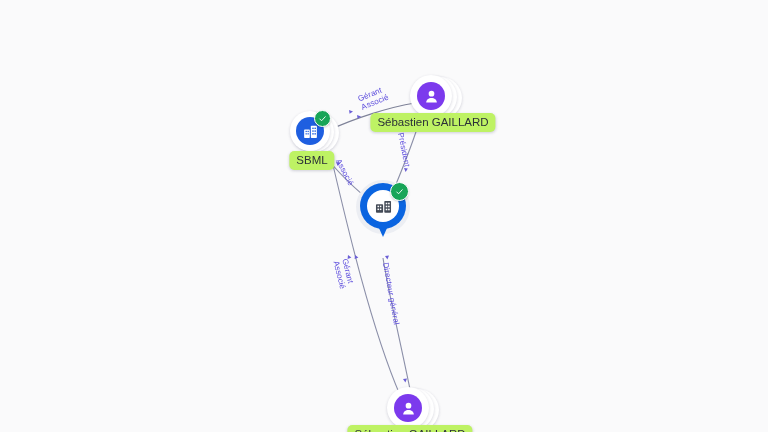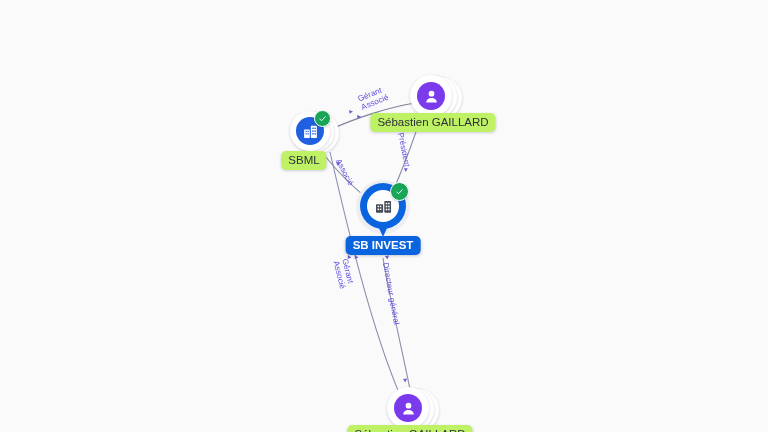--- a/index.html
+++ b/index.html
@@ -168,21 +168,21 @@
           <rect x="17.6" y="14.3" width="2" height="2" fill="#1f5fe0"></rect>
         </svg>
       </div>
       <div class="badge" style="left:24px;top:-1px;">
         <svg viewBox="0 0 24 24" aria-hidden="true">
             <polyline points="4,12.5 9.5,18 20,6.5"></polyline>
           </svg>
       </div>
     </div>
   </div>
-  <div class="label plain" style="left:304px;top:151px;">SBML</div>
+  <div class="label plain" style="left:312px;top:151px;">SBML</div>
 
   <div class="node" style="left:433px;top:98px;">
     <div class="person-stack">
       <div class="card c3"></div>
       <div class="card c2"></div>
       <div class="card c1"></div>
       <div class="disc">
         <svg viewBox="0 0 24 24" aria-hidden="true">
           <circle cx="12" cy="8" r="4"></circle>
           <path d="M4.5 20.5c0-4.2 3.4-6.5 7.5-6.5s7.5 2.3 7.5 6.5z"></path>
@@ -213,21 +213,20 @@
           <rect x="17.8" y="14.8" width="2" height="2" fill="#ffffff"></rect>
         </svg>
       </div>
       <div class="badge" style="left:30px;top:-1px;width:17px;height:17px;">
         <svg viewBox="0 0 24 24" aria-hidden="true">
             <polyline points="4,12.5 9.5,18 20,6.5"></polyline>
           </svg>
       </div>
     </div>
   </div>
-  <div class="label primary" style="left:383px;top:236px;">SB INVEST</div>
 
   <div class="node" style="left:410px;top:410px;">
     <div class="person-stack">
       <div class="card c3"></div>
       <div class="card c2"></div>
       <div class="card c1"></div>
       <div class="disc">
         <svg viewBox="0 0 24 24" aria-hidden="true">
           <circle cx="12" cy="8" r="4"></circle>
           <path d="M4.5 20.5c0-4.2 3.4-6.5 7.5-6.5s7.5 2.3 7.5 6.5z"></path>

